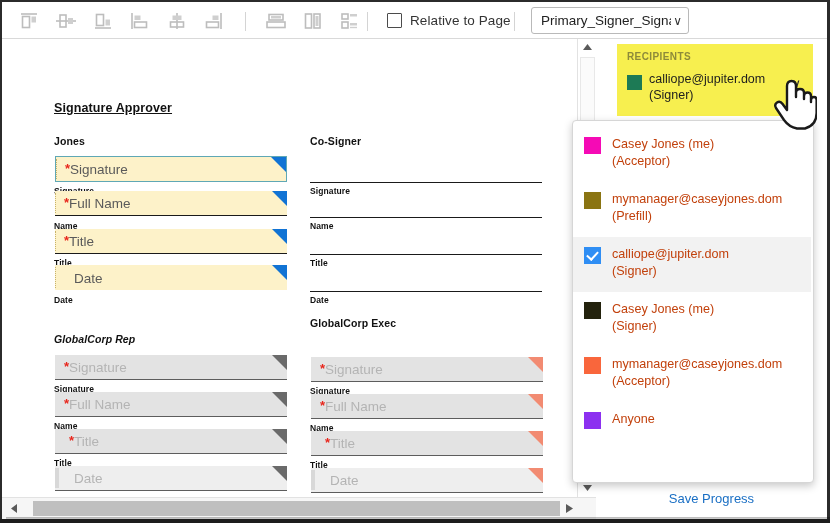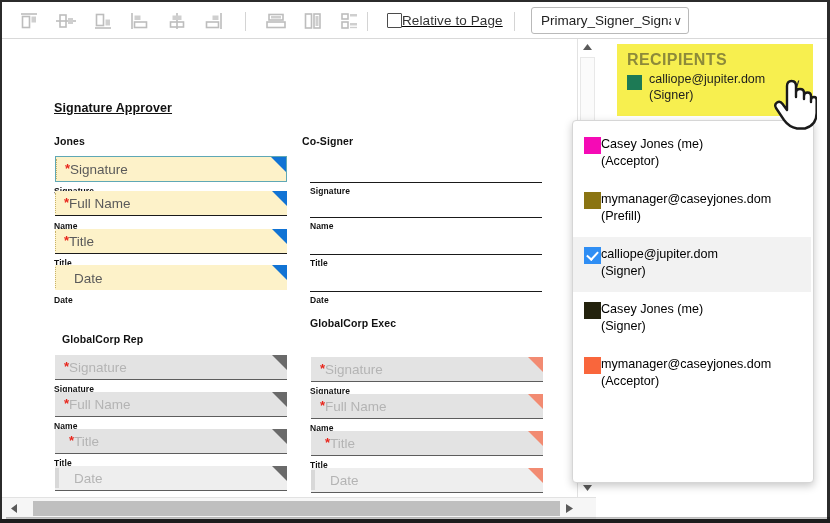--- a/index.html
+++ b/index.html
@@ -20,21 +20,21 @@
       background:linear-gradient(180deg,rgba(0,0,0,.28),rgba(0,0,0,0));}
 
   
   .toolbar{position:absolute;left:2px;top:2px;width:825px;height:36px;background:#ffffff;}
   .toolbar-sep-line{position:absolute;left:2px;top:38px;width:825px;height:1px;background:#d9d9d9;}
   .tb-group{position:absolute;top:6px;display:flex;align-items:center;gap:0px;}
   .tb-btn{width:37px;height:26px;display:flex;align-items:center;justify-content:center;
       cursor:pointer;border-radius:2px;}
   .tb-divider{position:absolute;top:10px;width:1px;height:19px;background:#d4d4d4;}
 
-  .chk-wrap{position:absolute;left:385px;top:11px;display:flex;align-items:center;cursor:pointer;text-decoration:underline;}
+  .chk-wrap{position:absolute;left:385px;top:11px;display:flex;align-items:center;gap:8px;cursor:pointer;}
   .chk-box{width:13px;height:13px;border:1.6px solid #4b4b4b;background:#fff;border-radius:1px;}
   .chk-label{font-size:13.5px;color:#333;letter-spacing:.1px;}
 
   .tbselect{position:absolute;left:529px;top:5px;width:158px;height:27px;
       border:1px solid #b9b9b9;border-radius:3px;background:#fff;
       display:flex;align-items:center;padding:0 6px 0 9px;box-sizing:border-box;cursor:pointer;}
   .tbselect-text{font-size:13.5px;color:#222;white-space:nowrap;overflow:hidden;flex:1;}
   .tbselect-car{font-size:12px;color:#333;margin-left:2px;}
 
   
@@ -88,36 +88,36 @@
       border-top:1px solid #e2e2e2;}
   .hsb-arrow{position:absolute;top:0;width:18px;height:21px;display:flex;align-items:center;justify-content:center;cursor:pointer;}
   .hsb-arrow.left{left:3px;}
   .hsb-arrow.right{right:18px;}
   .hsb-thumb{position:absolute;left:31px;top:3px;width:527px;height:15px;background:#bfbfbf;cursor:pointer;}
 
   
   .rpanel{position:absolute;left:596px;top:39px;width:231px;height:458px;background:#ffffff;}
 
   .recip-card{position:absolute;left:21px;top:5px;width:196px;height:72px;background:#f7ef4f;cursor:pointer;}
-  .recip-title{position:absolute;left:10px;top:7px;font-size:16px;font-weight:bold;color:#8d8a3a;letter-spacing:.4px;}
+  .recip-title{position:absolute;left:10px;top:7px;font-size:10px;font-weight:bold;color:#8d8a3a;letter-spacing:.4px;}
   .recip-sw{position:absolute;left:10px;top:31px;width:15px;height:15px;background:#1d7a55;}
   .recip-name{position:absolute;left:32px;top:27px;font-size:12.5px;color:#1d1d1d;line-height:16px;width:140px;}
   .recip-car{position:absolute;right:12px;top:32px;font-size:13px;color:#2a2a2a;}
 
   
   .dd{position:absolute;left:-24px;top:81px;width:240px;height:361px;background:#ffffff;
       border:1px solid #d6d6d6;border-radius:4px;box-shadow:0 3px 9px rgba(0,0,0,.22);z-index:30;}
   .dd-item{position:absolute;left:0;width:238px;height:55px;display:flex;align-items:flex-start;
       padding:9px 0 0 11px;box-sizing:border-box;cursor:pointer;}
   .dd-item.sel{background:#f2f2f2;}
   .dd-sw{width:17px;height:17px;flex:0 0 17px;margin-top:1px;}
   .dd-sw.check{background:#2f8ef4;position:relative;}
   .dd-sw.check:after{content:"";position:absolute;left:5px;top:2px;width:5px;height:9px;
       border:solid #fff;border-width:0 2.3px 2.3px 0;transform:rotate(43deg);}
-  .dd-txt{font-size:12.6px;color:#000000;line-height:16.5px;}
+  .dd-txt{margin-left:11px;font-size:12.6px;color:#c2410c;line-height:16.5px;}
 
   
   .cursor{position:absolute;left:773px;top:78px;width:44px;height:54px;z-index:40;pointer-events:none;}
 
   
   .btn-back{position:absolute;left:20px;top:407px;width:83px;height:32px;border:1.7px solid #1a1a1a;
       border-radius:17px;background:#fff;display:flex;align-items:center;justify-content:center;
       font-size:14.5px;color:#111;cursor:pointer;box-sizing:border-box;}
   .btn-send{position:absolute;left:109px;top:406px;width:106px;height:34px;border-radius:18px;
       background:#1a73e8;display:flex;align-items:center;justify-content:center;
@@ -261,35 +261,35 @@
 
       <div class="fld yellow-nb" style="left:53px;top:226px;width:232px;height:25px;">
         <span class="lefttab"></span>
         <span class="txt ftxt-dark" style="left:19px;">
           <span>Date</span>
         </span>
         <span class="corner c-blue"></span>
       </div>
       <div class="fld-label" style="left:52px;top:256px;">Date</div>
 
-      <div class="col-head" style="left:300px;top:96px;">Co-Signer</div>
+      <div class="col-head" style="left:308px;top:96px;">Co-Signer</div>
 
       <div class="ruleline" style="left:308px;top:143px;width:232px;"></div>
       <div class="fld-label" style="left:308px;top:147px;">Signature</div>
 
       <div class="ruleline" style="left:308px;top:178px;width:232px;"></div>
       <div class="fld-label" style="left:308px;top:182px;">Name</div>
 
       <div class="ruleline" style="left:308px;top:215px;width:232px;"></div>
       <div class="fld-label" style="left:308px;top:219px;">Title</div>
 
       <div class="ruleline" style="left:308px;top:252px;width:232px;"></div>
       <div class="fld-label" style="left:308px;top:256px;">Date</div>
 
-      <div class="col-head" style="left:60px;top:294px;">GlobalCorp Rep</div>
+      <div class="col-head" style="left:52px;top:294px;font-style:italic;">GlobalCorp Rep</div>
 
       <div class="fld gray" style="left:53px;top:316px;width:232px;height:25px;">
         <span class="txt ftxt-gray">
           <span class="ast">*</span><span>Signature</span>
         </span>
         <span class="corner c-dgray"></span>
       </div>
       <div class="fld-label" style="left:52px;top:345px;">Signature</div>
 
       <div class="fld gray" style="left:53px;top:353px;width:232px;height:25px;">
@@ -424,24 +424,31 @@
           <span>(Signer)</span>
         </span>
       </div>
       <div class="dd-item" style="top:226px;">
         <span class="dd-sw" style="background:#f9663c;"></span>
         <span class="dd-txt">
           <span>mymanager@caseyjones.dom</span><br>
           <span>(Acceptor)</span>
         </span>
       </div>
+      <div class="dd-item" style="top:281px;">
+        <span class="dd-sw" style="background:#8c30f0;"></span>
+        <span class="dd-txt">
+          <span>Anyone</span>
+        </span>
+      </div>
     </div>
 
     <div class="btn-back">Back</div>
     <div class="btn-send">Send</div>
+    <div class="link-save">Save Progress</div>
   </div>
 
   <div class="cursor">
     <svg width="44" height="54" viewBox="0 0 44 54">
       <path d="M14 20 L14 8 Q14 3 18.5 3 Q23 3 23 8 L23 19
                L23 15 Q23 11 27 11 Q31 11 31 15 L31 21
                L31 18 Q31 14.5 34.5 14.5 Q38 14.5 38 18 L38 24
                L38 22 Q38 19 41 19 Q43.6 19 43.6 22 L43.6 35
                Q43.6 47 32 50.5 L24 50.5 Q16 49 11 42 L3 30
                Q1 26.5 4 24.5 Q7.2 22.6 9.6 26 L14 32 Z" fill="#ffffff" stroke="#1a1a1a" stroke-width="2.4" stroke-linejoin="round"></path>

